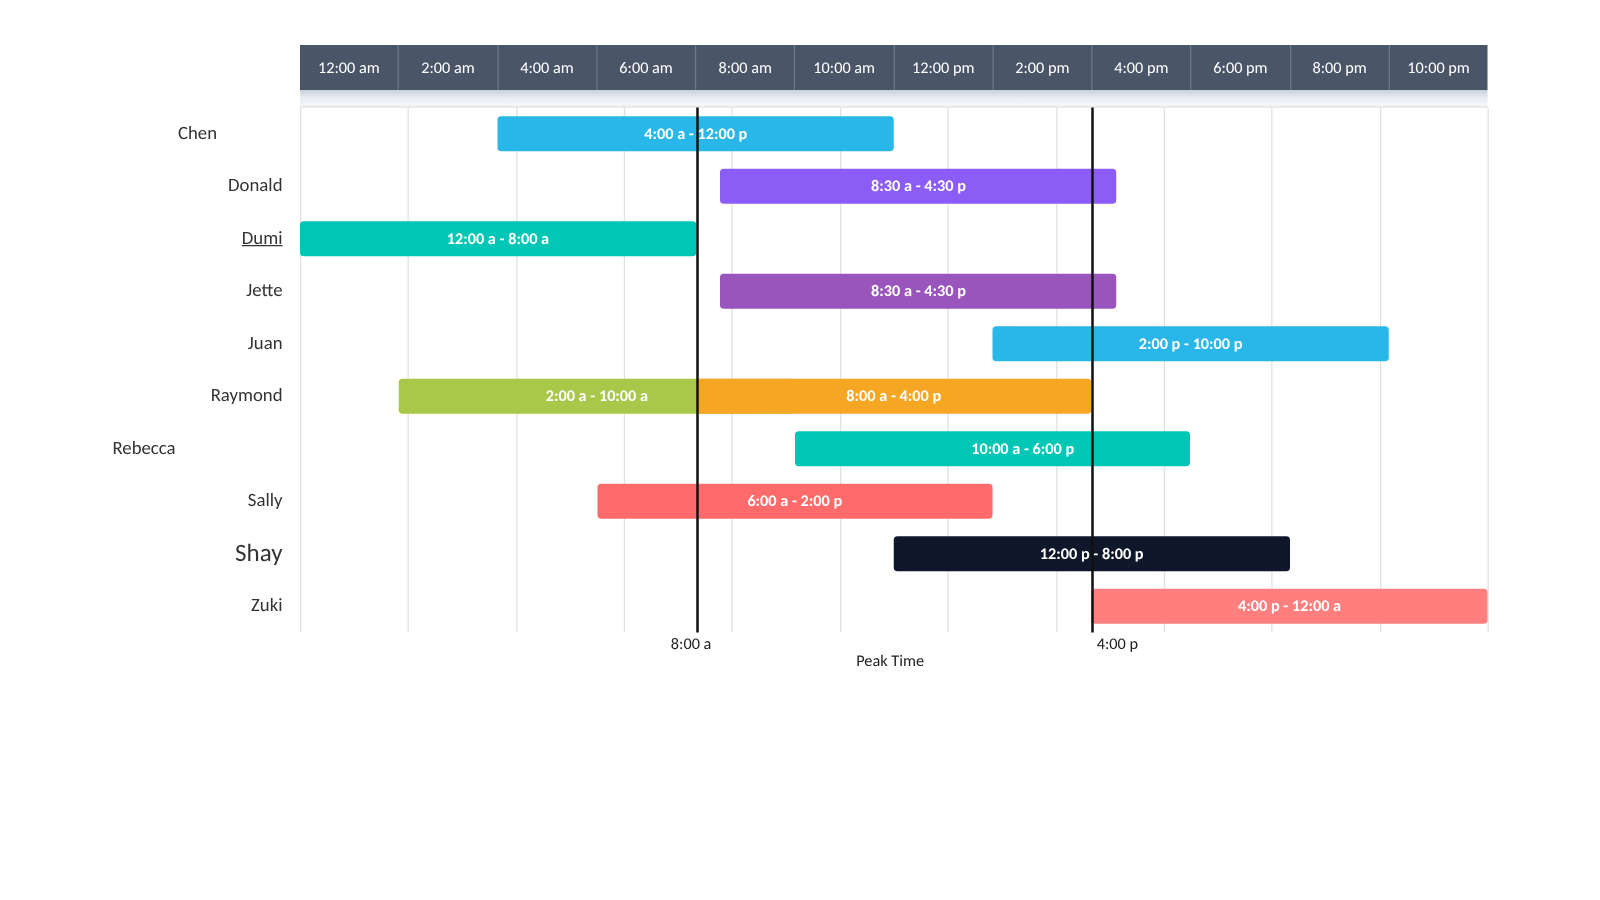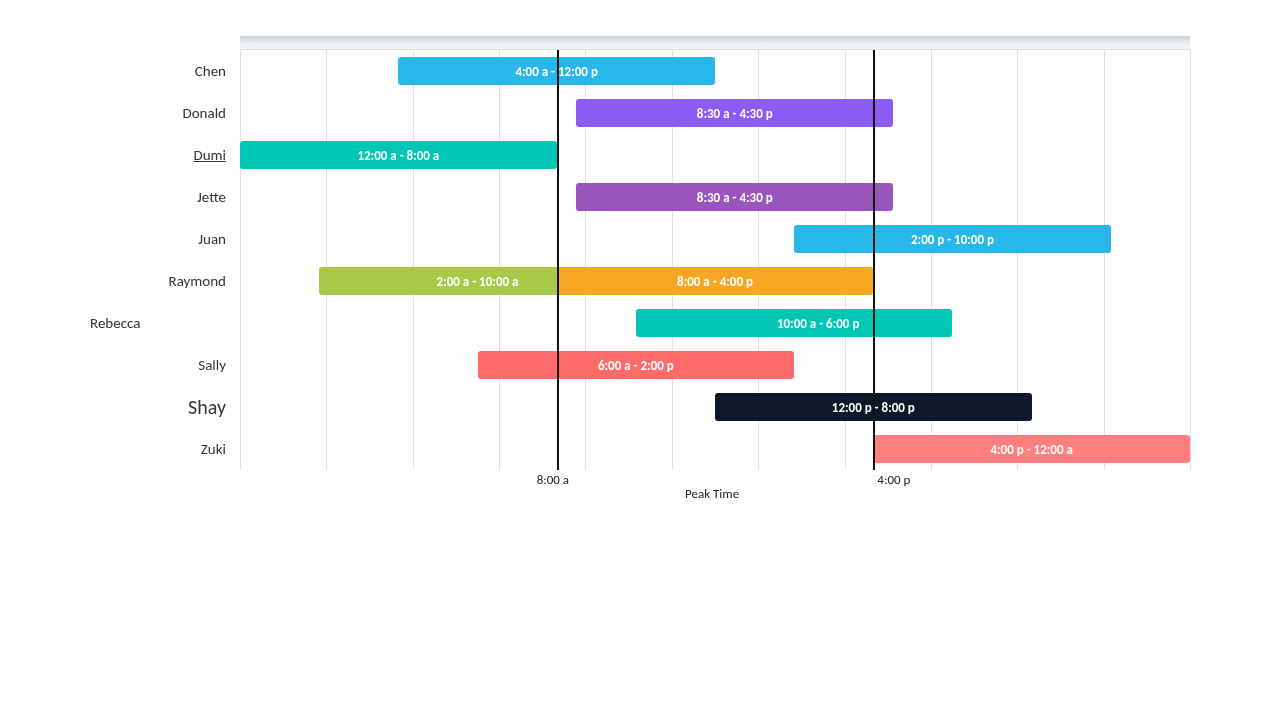--- a/index.html
+++ b/index.html
@@ -148,20 +148,34 @@
     }
   </style>
 </head>
 <body>
 
 <div class="page">
   <div class="title"></div>
 
   <div class="chart-container">
 
+    <div class="time-header" id="time-header">
+        <div class="time-cell">12:00 am</div>
+        <div class="time-cell">2:00 am</div>
+        <div class="time-cell">4:00 am</div>
+        <div class="time-cell">6:00 am</div>
+        <div class="time-cell">8:00 am</div>
+        <div class="time-cell">10:00 am</div>
+        <div class="time-cell">12:00 pm</div>
+        <div class="time-cell">2:00 pm</div>
+        <div class="time-cell">4:00 pm</div>
+        <div class="time-cell">6:00 pm</div>
+        <div class="time-cell">8:00 pm</div>
+        <div class="time-cell">10:00 pm</div>
+      </div>
 
     <div class="subheader"></div>
 
     <div class="rows-area" id="rows-area" style="position: relative; height: 420px;">
 
     <div class="grid-lines" style="left: 150px; width: 950px; height: 420px; position: absolute; top: 0px; pointer-events: none;">
           <div class="grid-line" style="left: 0%;"></div>
           <div class="grid-line" style="left: 9.09091%;"></div>
           <div class="grid-line" style="left: 18.1818%;"></div>
           <div class="grid-line" style="left: 27.2727%;"></div>
@@ -172,21 +186,21 @@
           <div class="grid-line" style="left: 72.7273%;"></div>
           <div class="grid-line" style="left: 81.8182%;"></div>
           <div class="grid-line" style="left: 90.9091%;"></div>
           <div class="grid-line" style="left: 100%;"></div>
         </div>
         <div style="position: absolute; left: 150px; top: 0px; width: 950px; height: 420px; pointer-events: none; z-index: 10;">
           <div style="position: absolute; top: 0px; bottom: 0px; left: 316.667px; width: 2px; background: rgb(17, 17, 17); z-index: 10;"></div>
           <div style="position: absolute; top: 0px; bottom: 0px; left: 633.333px; width: 2px; background: rgb(17, 17, 17); z-index: 10;"></div>
         </div>
         <div class="chart-row" style="height: 42px; display: flex; align-items: center; position: relative;">
-          <div class="row-label" style="width: 150px; flex-shrink: 0; text-align: right; padding-right: 14px; font-size: 15px; color: rgb(51, 51, 51);">Chen</div>
+          <div class="row-label" style="width: 150px; flex-shrink: 0; text-align: center; padding-right: 14px; font-size: 15px; color: rgb(51, 51, 51);">Chen</div>
           <div class="row-track" style="position: relative; width: 950px; height: 42px; flex-shrink: 0;">
             <div class="bar" style="left: 158.333px; width: 316.667px; background: rgb(41, 182, 232); position: absolute; height: 28px; top: 50%; transform: translateY(-50%); border-radius: 3px; display: flex; align-items: center; justify-content: center; color: rgb(255, 255, 255); font-size: 13px; font-weight: 600; white-space: nowrap; z-index: 5;">
               <span>4:00 a - 12:00 p</span>
             </div>
           </div>
         </div>
         <div class="chart-row" style="height: 42px; display: flex; align-items: center; position: relative;">
           <div class="row-label" style="width: 150px; flex-shrink: 0; text-align: right; padding-right: 14px; font-size: 15px; color: rgb(51, 51, 51);">Donald</div>
           <div class="row-track" style="position: relative; width: 950px; height: 42px; flex-shrink: 0;">
             <div class="bar" style="left: 336.458px; width: 316.667px; background: rgb(139, 92, 246); position: absolute; height: 28px; top: 50%; transform: translateY(-50%); border-radius: 3px; display: flex; align-items: center; justify-content: center; color: rgb(255, 255, 255); font-size: 13px; font-weight: 600; white-space: nowrap; z-index: 5;">

